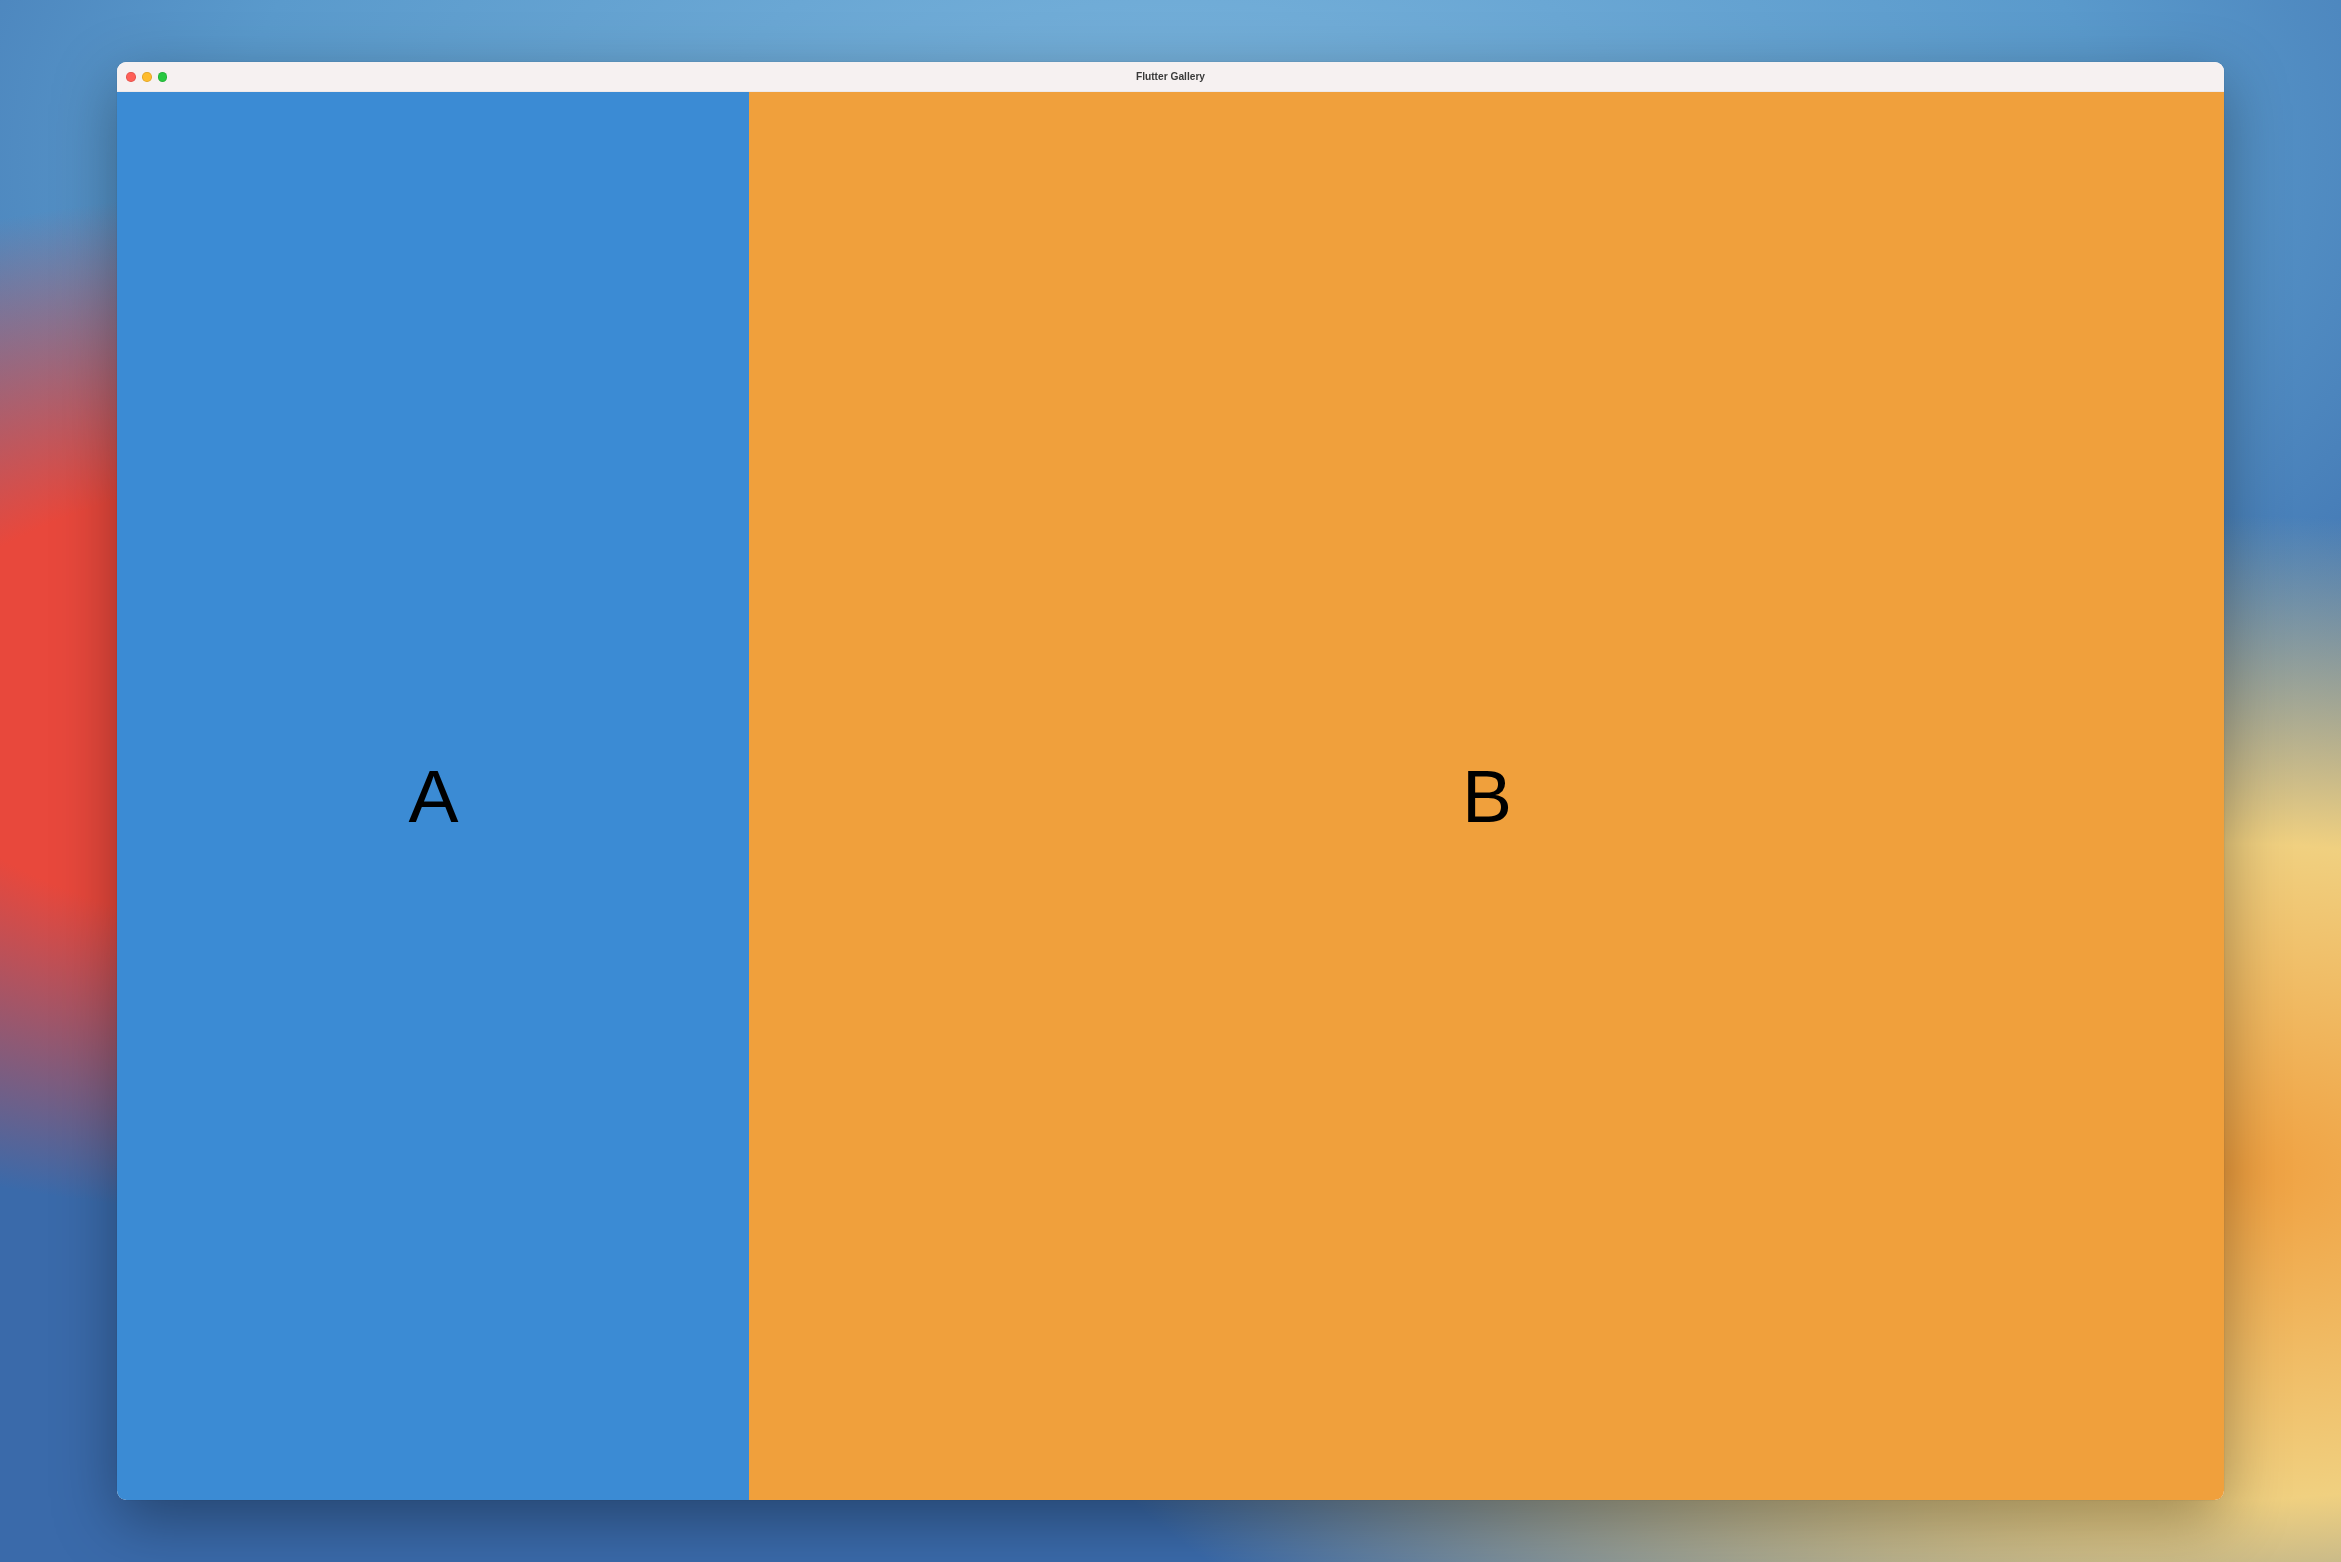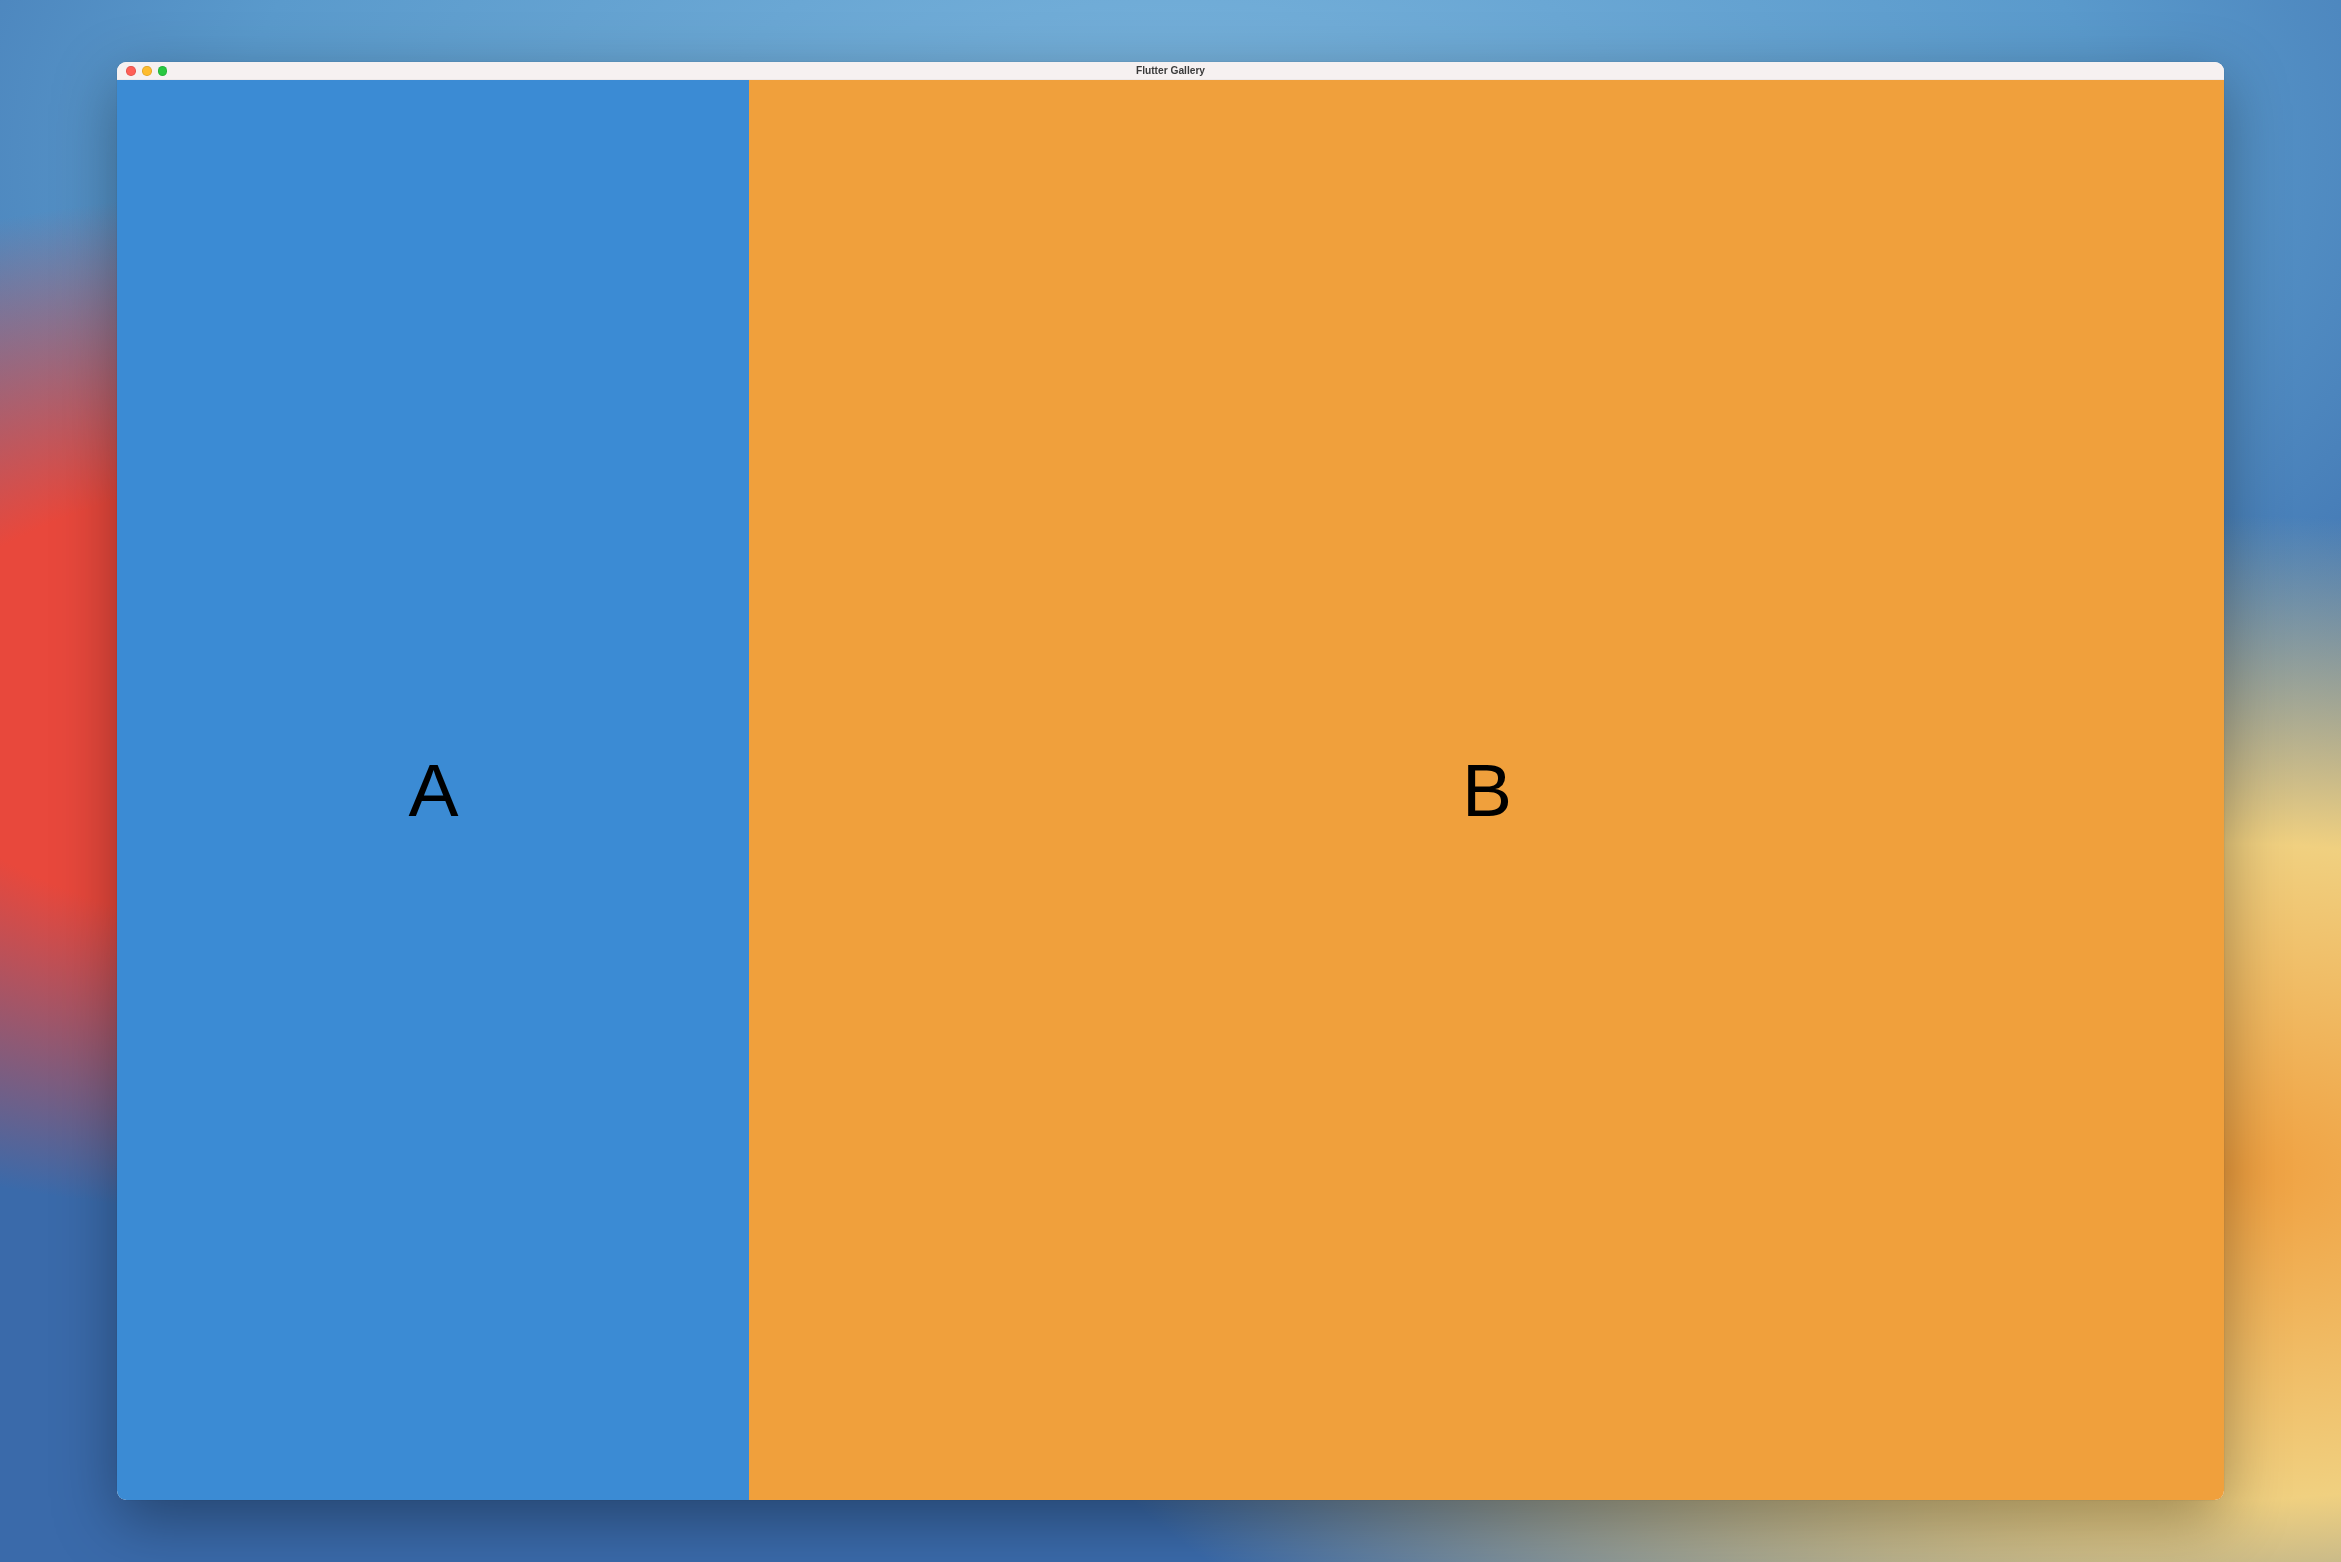--- a/index.html
+++ b/index.html
@@ -35,21 +35,21 @@
       height: 92%;
       background: #ffffff;
       border-radius: 9.4px;
       box-shadow: 0 19.6px 63px rgba(0,0,0,0.35), 0 0 0 0.8px rgba(0,0,0,0.05);
       display: flex;
       flex-direction: column;
       overflow: hidden;
     }
 
     .titlebar {
-      height: 18px;
+      height: 30px;
       background: #f6f1f1;
       display: flex;
       align-items: center;
       position: relative;
       flex-shrink: 0;
       border-bottom: 0.8px solid rgba(0,0,0,0.03);
     }
 
     .traffic-lights {
       display: flex;

